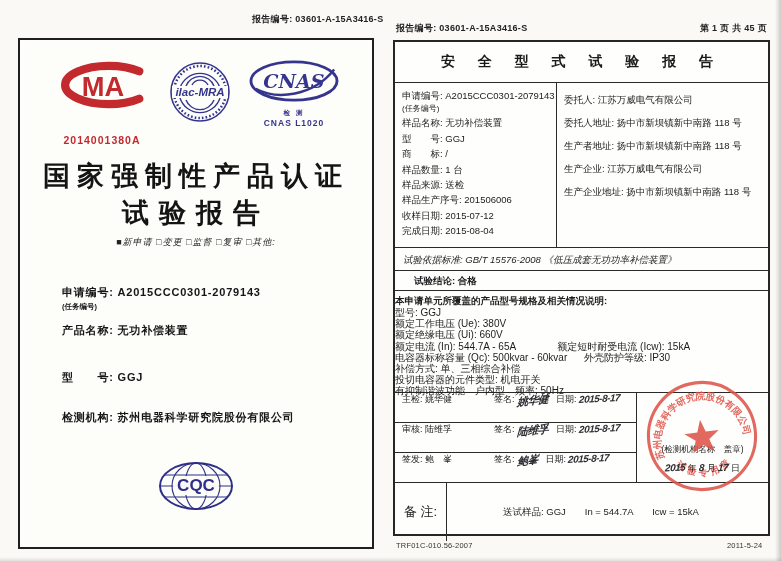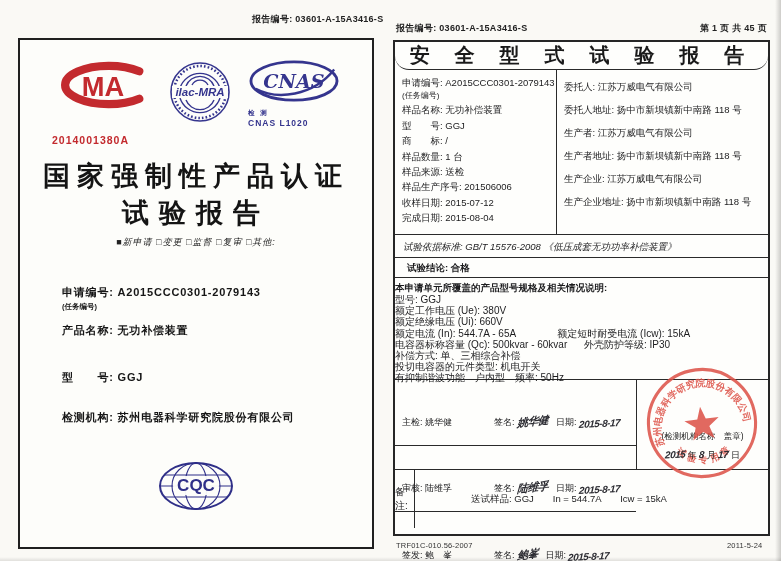--- a/index.html
+++ b/index.html
@@ -11,73 +11,73 @@
   }
   .edge-shade{position:absolute;right:0;top:0;width:6px;height:561px;background:linear-gradient(to right,rgba(0,0,0,0),rgba(0,0,0,.18));}
   .bottom-shade{position:absolute;left:0;bottom:0;width:781px;height:4px;background:linear-gradient(to bottom,rgba(0,0,0,0),rgba(0,0,0,.10));}
 
   .hdr-small{position:absolute;font-size:9px;font-weight:bold;letter-spacing:.3px;color:#222;}
 
   
   .lpage{position:absolute;left:18px;top:38px;width:356px;height:511px;
     border:2px solid #1f1f1f;background:#fdfdfa;box-sizing:border-box;}
   .logos{position:absolute;top:20px;left:0;right:0;display:flex;justify-content:center;align-items:flex-start;gap:16px;}
-  .logo-block{text-align:left;}
+  .logo-block{text-align:center;}
   .cma-num{font-size:10.5px;font-weight:bold;color:#c32a2e;letter-spacing:1px;margin-top:20px;}
   .cnas-sub{font-size:6.5px;color:#35358e;font-weight:bold;letter-spacing:2px;margin-top:1px;}
   .cnas-code{font-size:8.5px;color:#35358e;font-weight:bold;letter-spacing:1px;}
   .ltitle{position:absolute;width:100%;text-align:center;font-family:"DejaVu Serif","Liberation Serif",serif;
     font-weight:bold;color:#141414;}
   .ltitle.l1{top:118px;font-size:27px;letter-spacing:7px;}
   .ltitle.l2{top:155px;font-size:27px;letter-spacing:10px;}
   .lchecks{position:absolute;top:196px;width:100%;text-align:center;font-size:9px;color:#222;letter-spacing:1px;font-style:italic;}
   .lfield{position:absolute;left:42px;font-size:11px;font-weight:bold;letter-spacing:.8px;color:#161616;}
   .lfield .note{display:block;font-size:7.5px;font-weight:bold;margin-top:2px;letter-spacing:0;}
   .cqc-wrap{position:absolute;top:420px;width:100%;text-align:center;}
 
   
   .rtable{position:absolute;left:393px;top:40px;width:377px;height:496px;
     border:2px solid #262626;background:#fefefc;box-sizing:border-box;}
   .rrow{box-sizing:border-box;border-bottom:1px solid #2a2a2a;position:relative;}
-  .r-title{height:28px;display:flex;align-items:center;justify-content:center;
-    font-size:20px;font-weight:bold;letter-spacing:9px;color:#1a1a1a;
-    font-family:"DejaVu Serif","Liberation Serif",serif;border-radius:14px;}
+  .r-title{height:41px;display:flex;align-items:center;justify-content:center;
+    font-size:14px;font-weight:bold;letter-spacing:9px;color:#1a1a1a;
+    font-family:"DejaVu Serif","Liberation Serif",serif;}
   .r-info{height:165px;display:flex;}
   .r-info .col{box-sizing:border-box;padding:5px 6px 2px 7px;font-size:9.5px;}
   .r-info .col.left{width:162px;border-right:1px solid #2a2a2a;}
   .r-info .col.left div{line-height:15.4px;white-space:nowrap;}
   .r-info .col.left div.small{font-size:8px;line-height:12px;}
   .r-info .col.right{flex:1;}
   .r-info .col.right div{line-height:23px;}
   .r-std{height:23px;line-height:23px;padding-left:8px;font-size:9.5px;white-space:pre-wrap;font-style:italic;}
-  .r-concl{height:20px;line-height:20px;padding-left:12px;font-size:9.5px;font-weight:bold;}
+  .r-concl{height:20px;line-height:20px;padding-left:19px;font-size:9.5px;font-weight:bold;}
   .r-spec{height:102px;padding:3px 6px 0 0;box-sizing:border-box;}
   .r-spec .spec-title{font-size:9.5px;font-weight:bold;line-height:13px;}
   .r-spec .spec-line{font-size:10px;line-height:11.2px;white-space:pre-wrap;}
   .r-sign{height:90px;display:flex;border-bottom:1px solid #2a2a2a;box-sizing:border-box;}
   .sign-col{width:242px;border-right:1px solid #2a2a2a;box-sizing:border-box;}
-  .sign-row{height:30px;box-sizing:border-box;display:flex;align-items:flex-end;
-    padding:0 4px 16px 7px;font-size:9px;border-bottom:1px solid #2a2a2a;margin-top:36px;}
+  .sign-row{height:30px;box-sizing:border-box;display:flex;align-items:flex-start;
+    padding:0 4px 0 7px;font-size:9px;border-bottom:1px solid #2a2a2a;}
   .sign-row:last-child{border-bottom:none;}
   .sign-row .role{width:92px;}
   .sign-row .slabel{margin-right:2px;}
   .sign-row .dlabel{margin-left:8px;margin-right:2px;}
   .hand{display:inline-block;font-style:italic;font-weight:bold;color:#2d2d33;
     transform:rotate(-6deg) skewX(-8deg);font-size:11px;letter-spacing:-.5px;}
   .hand.date{font-size:10px;transform:rotate(-3deg) skewX(-6deg);}
   .stamp-cell{flex:1;position:relative;}
   .stamp-svg{position:absolute;left:6px;top:-16px;opacity:.86;z-index:2;}
   .stamp-caption{position:absolute;bottom:26px;left:0;width:100%;text-align:center;
     font-size:8.5px;color:#1d1d1d;z-index:1;margin-top:20px;}
   .stamp-date{position:absolute;bottom:7px;left:0;width:100%;text-align:center;
     font-size:9px;color:#1d1d1d;z-index:3;}
   .stamp-date .hand{color:#2d2d33;}
   .r-remark{height:58px;display:flex;border-bottom:none;}
-  .remark-label{width:20px;border-right:1px solid #2a2a2a;display:flex;align-items:center;
-    justify-content:center;font-size:10px;box-sizing:border-box;}
+  .remark-label{width:52px;border-right:1px solid #2a2a2a;display:flex;align-items:center;
+    justify-content:center;font-size:13px;box-sizing:border-box;}
   .remark-value{flex:1;display:flex;align-items:center;padding-left:56px;font-size:9.5px;white-space:pre-wrap;}
   .footer-small{position:absolute;font-size:7.5px;color:#333;letter-spacing:.2px;}
 </style>
 </head>
 <body>
 
 <div class="edge-shade"></div>
 <div class="bottom-shade"></div>
 
 <div class="hdr-small" style="left:252px;top:13px;">
@@ -177,21 +177,20 @@
       <div>商　　标: /</div>
       <div>样品数量: 1 台</div>
       <div>样品来源: 送检</div>
       <div>样品生产序号: 201506006</div>
       <div>收样日期: 2015-07-12</div>
       <div>完成日期: 2015-08-04</div>
     </div>
     <div class="col right">
       <div>委托人: 江苏万威电气有限公司</div>
       <div>委托人地址: 扬中市新坝镇新中南路 118 号</div>
-      <div>生产者: 江苏万威电气有限公司</div>
       <div>生产者地址: 扬中市新坝镇新中南路 118 号</div>
       <div>生产企业: 江苏万威电气有限公司</div>
       <div>生产企业地址: 扬中市新坝镇新中南路 118 号</div>
     </div>
   </div>
 
   <div class="rrow r-std">试验依据标准: GB/T 15576-2008 《低压成套无功功率补偿装置》</div>
   <div class="rrow r-concl">试验结论: 合格</div>
 
   <div class="rrow r-spec">

